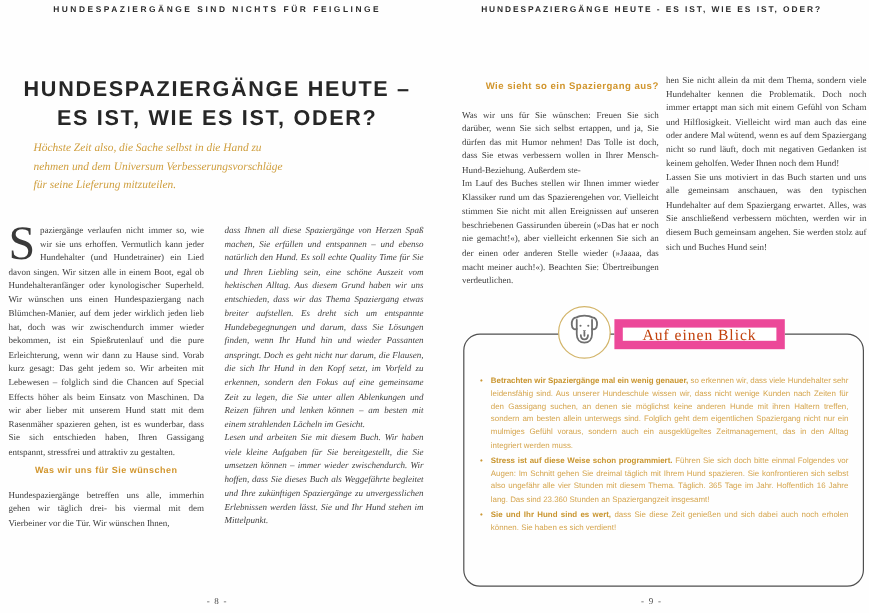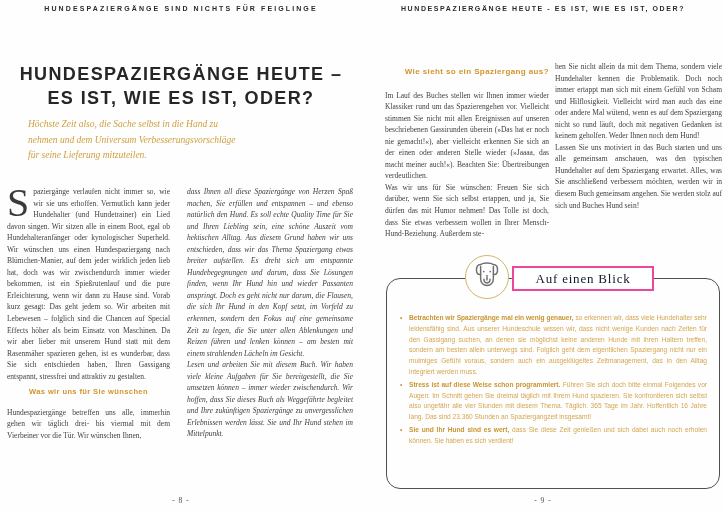--- a/index.html
+++ b/index.html
@@ -46,23 +46,23 @@
     font-family:"Liberation Sans", sans-serif;font-size:6.6px;line-height:10.8px;
     color:#d5a54e;text-align:justify;}
   .glance-list li{position:relative;padding-left:9px;margin-bottom:2px;}
   .glance-list li::before{content:"\2022";position:absolute;left:0;top:0;color:#cb9631;}
   .glance-bold{font-weight:bold;color:#c9952f;}
 
   .glance-circle{position:absolute;left:465px;top:255px;width:44px;height:44px;
     border:1px solid #d3b56a;border-radius:50%;background:#ffffff;box-sizing:border-box;
     display:flex;align-items:center;justify-content:center;}
   .glance-label{position:absolute;left:512px;top:266px;width:142px;height:25px;
-    border:2px solid #ec4899;background:#ffffff;box-sizing:border-box;
+    border:7px solid #ec4899;background:#ffffff;box-sizing:border-box;
     display:flex;align-items:center;justify-content:center;
-    font-family:"Liberation Serif", serif;font-size:13px;letter-spacing:0.8px;color:#0f172a;}
+    font-family:"Liberation Serif", serif;font-size:13px;letter-spacing:0.8px;color:#c2410c;}
 </style>
 </head>
 <body>
 
 <div class="spread">
 
   <div class="page left">
     <div class="running-head">HUNDESPAZIERGÄNGE SIND NICHTS FÜR FEIGLINGE</div>
     <h1 class="title">HUNDESPAZIERGÄNGE HEUTE –
 ES IST, WIE ES IST, ODER?</h1>
@@ -82,22 +82,22 @@
     </div>
 
     <div class="page-num">- 8 -</div>
   </div>
 
   <div class="page right">
     <div class="running-head">HUNDESPAZIERGÄNGE HEUTE - ES IST, WIE ES IST, ODER?</div>
 
     <div class="col col-r1" style="left:23px;">
       <div class="col-heading">Wie sieht so ein Spaziergang aus?</div>
+      <p>Was wir uns für Sie wünschen: Freuen Sie sich darüber, wenn Sie sich selbst ertappen, und ja, Sie dürfen das mit Humor nehmen! Das Tolle ist doch, dass Sie etwas verbessern wollen in Ihrer Mensch-Hund-Beziehung. Außerdem ste-</p>
       <p>Im Lauf des Buches stellen wir Ihnen immer wieder Klassiker rund um das Spazierengehen vor. Vielleicht stimmen Sie nicht mit allen Ereignissen auf unseren beschriebenen Gassirunden überein (»Das hat er noch nie gemacht!«), aber vielleicht erkennen Sie sich an der einen oder anderen Stelle wieder (»Jaaaa, das macht meiner auch!«). Beachten Sie: Übertreibungen verdeutlichen.</p>
-      <p>Was wir uns für Sie wünschen: Freuen Sie sich darüber, wenn Sie sich selbst ertappen, und ja, Sie dürfen das mit Humor nehmen! Das Tolle ist doch, dass Sie etwas verbessern wollen in Ihrer Mensch-Hund-Beziehung. Außerdem ste-</p>
     </div>
 
     <div class="col col-r2" style="left:193px;">
       <p>hen Sie nicht allein da mit dem Thema, sondern viele Hundehalter kennen die Problematik. Doch noch immer ertappt man sich mit einem Gefühl von Scham und Hilflosigkeit. Vielleicht wird man auch das eine oder andere Mal wütend, wenn es auf dem Spaziergang nicht so rund läuft, doch mit negativen Gedanken ist keinem geholfen. Weder Ihnen noch dem Hund!</p>
       <p>Lassen Sie uns motiviert in das Buch starten und uns alle gemeinsam anschauen, was den typischen Hundehalter auf dem Spaziergang erwartet. Alles, was Sie anschließend verbessern möchten, werden wir in diesem Buch gemeinsam angehen. Sie werden stolz auf sich und Buches Hund sein!</p>
     </div>
 
     <div class="glance-box" style="left:24px;">
       <ul class="glance-list">
         <li><span class="glance-bold">Betrachten wir Spaziergänge mal ein wenig genauer,</span><span> so erkennen wir, dass viele Hundehalter sehr leidensfähig sind. Aus unserer Hundeschule wissen wir, dass nicht wenige Kunden nach Zeiten für den Gassigang suchen, an denen sie möglichst keine anderen Hunde mit ihren Haltern treffen, sondern am besten allein unterwegs sind. Folglich geht dem eigentlichen Spaziergang nicht nur ein mulmiges Gefühl voraus, sondern auch ein ausgeklügeltes Zeitmanagement, das in den Alltag integriert werden muss.</span></li>

